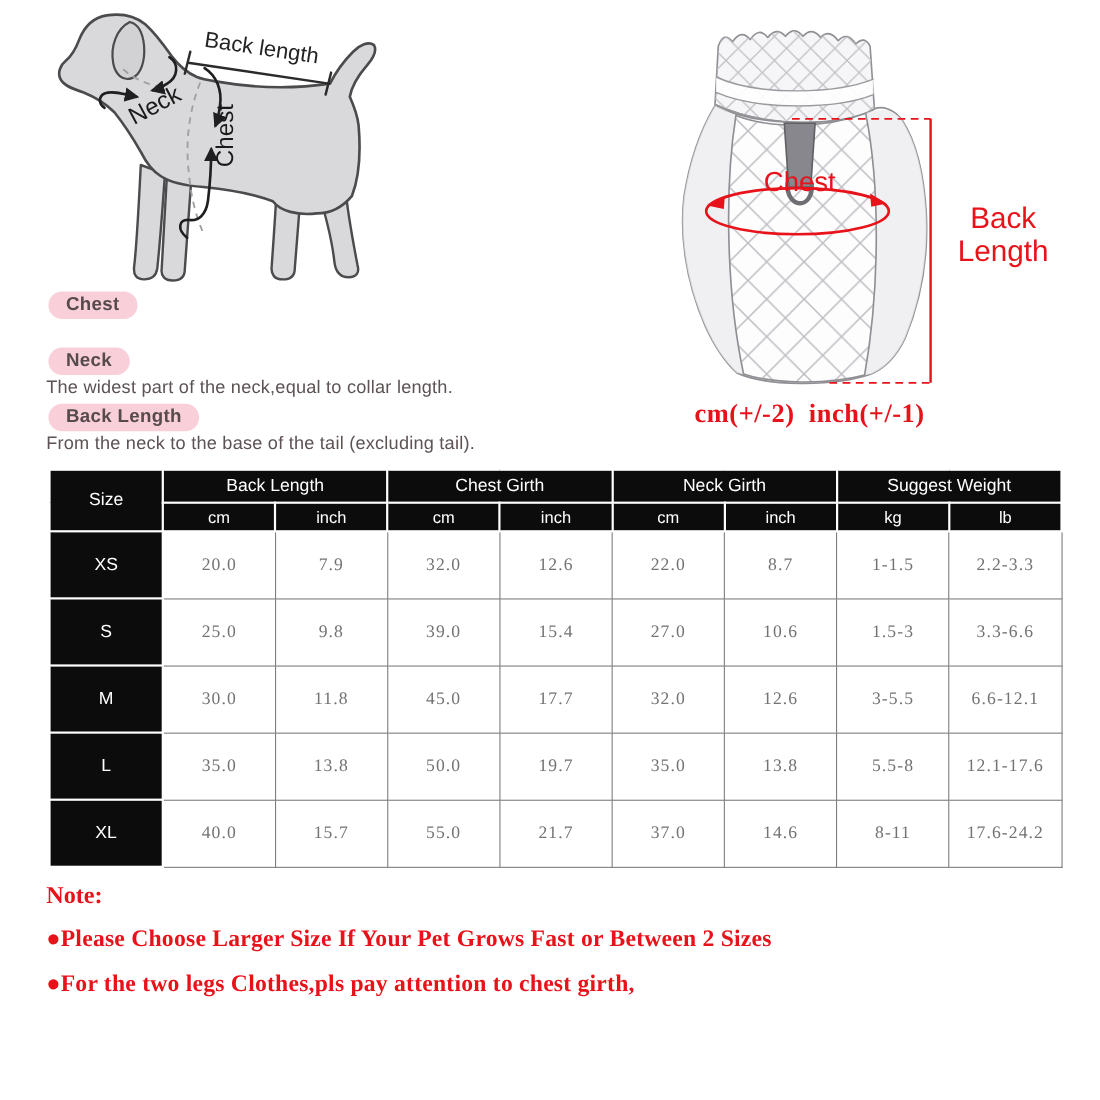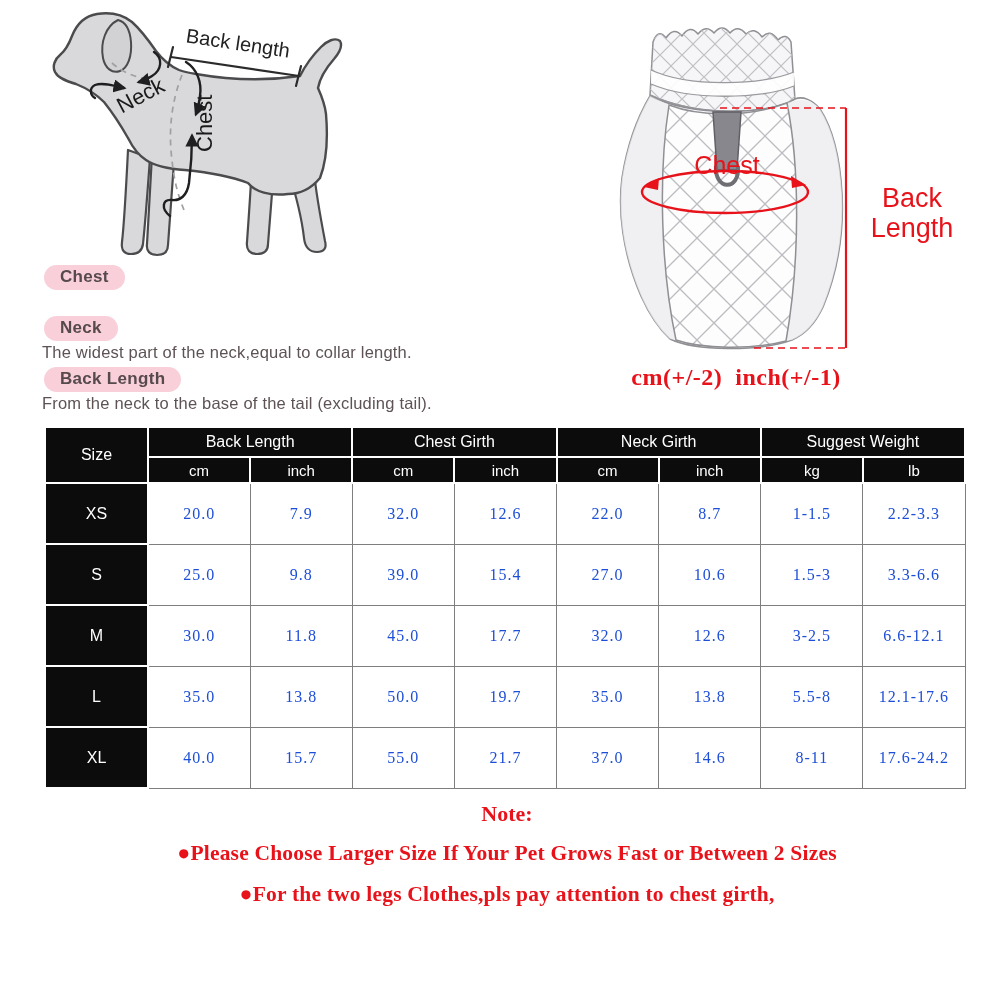--- a/index.html
+++ b/index.html
@@ -31,26 +31,26 @@
     border-collapse:collapse;table-layout:fixed;}
   .size-table col.c-size{width:103px;}
   .size-table tr.h1{height:30px;}
   .size-table tr.h2{height:26px;}
   .size-table tr.body-row{height:61px;}
   .size-table th,.size-table td{text-align:center;vertical-align:middle;padding:0;}
   .size-table .dark{background:var(--table-header-bg);color:#fff;border:2px solid #fff;
     font-weight:normal;font-size:16px;}
   .size-table .unit{font-size:15px;}
   .size-table td.val{background:#fff;border:1px solid #7e7e7e;
-    font-family:"Liberation Serif",serif;font-size:16px;color:#1d4ed8;letter-spacing:1px;}
+    font-family:"Liberation Serif",serif;font-size:16px;color:#737373;letter-spacing:1px;}
 
   
   .notes{position:absolute;left:42px;top:801px;width:930px;
     font-family:"Liberation Serif",serif;font-weight:bold;color:var(--accent-red);}
-  .notes p{margin:0;text-align:center;}
+  .notes p{margin:0;}
   .note-title{font-size:22px;margin-bottom:14px !important;}
   .note-line{font-size:21.5px;margin-bottom:16px !important;letter-spacing:.2px;white-space:pre-wrap;}
 
   svg text{font-family:"Liberation Sans",sans-serif;}
 </style>
 </head>
 <body>
 
 <div class="canvas">
 
@@ -215,21 +215,21 @@
       <td class="val">3.3-6.6</td>
     </tr>
     <tr class="body-row">
       <td class="dark">M</td>
       <td class="val">30.0</td>
       <td class="val">11.8</td>
       <td class="val">45.0</td>
       <td class="val">17.7</td>
       <td class="val">32.0</td>
       <td class="val">12.6</td>
-      <td class="val">3-2.5</td>
+      <td class="val">3-5.5</td>
       <td class="val">6.6-12.1</td>
     </tr>
     <tr class="body-row">
       <td class="dark">L</td>
       <td class="val">35.0</td>
       <td class="val">13.8</td>
       <td class="val">50.0</td>
       <td class="val">19.7</td>
       <td class="val">35.0</td>
       <td class="val">13.8</td>

